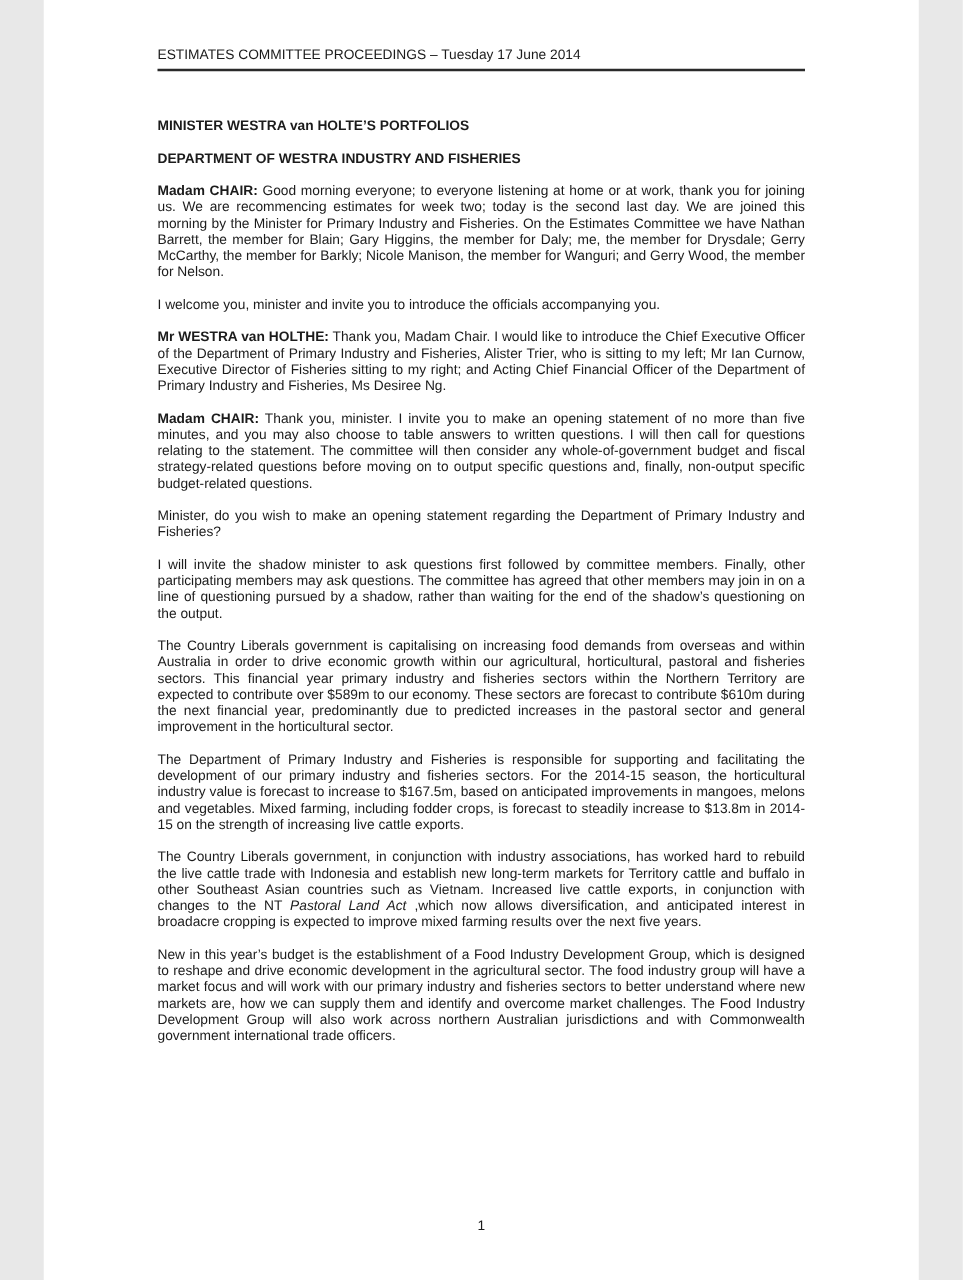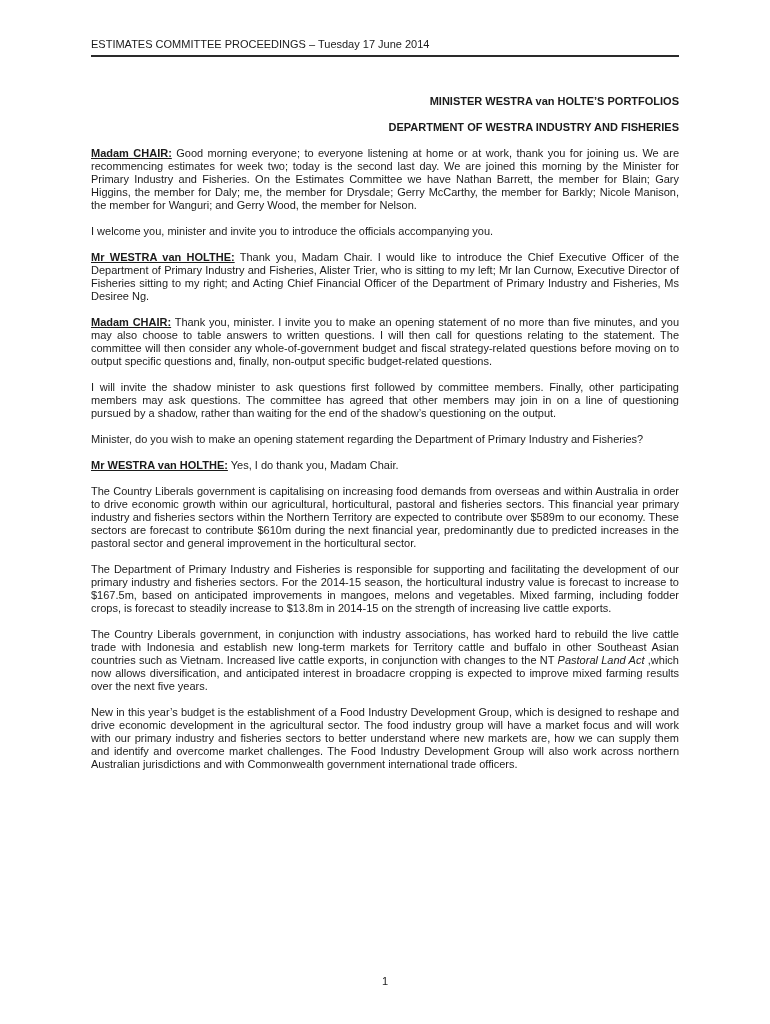--- a/index.html
+++ b/index.html
@@ -1,21 +1,21 @@
 <!DOCTYPE html>
 <html><head>
 <meta charset="utf-8">
 <style>
   html, body {
     margin: 0;
     padding: 0;
     background: #e8e8e8;
   }
   .page {
-    width: 770px;
+    width: 700px;
     height: 1024px;
     margin: 0 auto;
     background: #ffffff;
     position: relative;
     box-sizing: border-box;
     padding: 38px 91px 0 91px;
     font-family: "Liberation Sans", "DejaVu Sans", sans-serif;
     font-size: 11px;
     line-height: 13px;
     color: #1b1b1b;
@@ -23,29 +23,29 @@
   }
   .header {
     border-bottom: 2px solid #2a2a2a;
     padding-bottom: 4px;
     margin: 0 0 38px 0;
   }
   .convened-line {
     margin: 0 0 13px 0;
   }
   .doc-title {
-    text-align: right;
+    text-align: left;
     font-weight: bold;
     margin: 0 0 13px 0;
   }
   .para {
     text-align: justify;
     margin: 0 0 13px 0;
   }
-  .para span.b { font-weight: bold; text-decoration: underline; }
+  .para span.b { font-weight: bold; }
   .para span.i { font-style: italic; margin-top: 32px; }
   .page-number {
     position: absolute;
     bottom: 36px;
     left: 0;
     right: 0;
     text-align: center;
   }
 </style>
 </head>
@@ -60,23 +60,22 @@
 
   <p class="doc-title">MINISTER WESTRA van HOLTE’S PORTFOLIOS</p>
 
   <p class="doc-title">DEPARTMENT OF WESTRA INDUSTRY AND FISHERIES</p>
 
   <div>
       <p class="para"><span class="b">Madam CHAIR:</span><span>  Good morning everyone; to everyone listening at home or at work, thank you for joining us.  We are recommencing estimates for week two; today is the second last day.  We are joined this morning by the Minister for Primary Industry and Fisheries.  On the Estimates Committee we have Nathan Barrett, the member for Blain; Gary Higgins, the member for Daly; me, the member for Drysdale; Gerry McCarthy, the member for Barkly; Nicole Manison, the member for Wanguri; and Gerry Wood, the member for Nelson.</span></p>
       <p class="para"><span>I welcome you, minister and invite you to introduce the officials accompanying you.</span></p>
       <p class="para"><span class="b">Mr WESTRA van HOLTHE:</span><span>  Thank you, Madam Chair.  I would like to introduce the Chief Executive Officer of the Department of Primary Industry and Fisheries, Alister Trier, who is sitting to my left; Mr Ian Curnow, Executive Director of Fisheries sitting to my right; and Acting Chief Financial Officer of the Department of Primary Industry and Fisheries, Ms Desiree Ng.</span></p>
       <p class="para"><span class="b">Madam CHAIR:</span><span>  Thank you, minister.  I invite you to make an opening statement of no more than five minutes, and you may also choose to table answers to written questions.  I will then call for questions relating to the statement.  The committee will then consider any whole-of-government budget and fiscal strategy-related questions before moving on to output specific questions and, finally, non-output specific budget-related questions.</span></p>
+      <p class="para"><span>Minister, do you wish to make an opening statement regarding the Department of Primary Industry and Fisheries?</span></p>
       <p class="para"><span>I will invite the shadow minister to ask questions first followed by committee members.  Finally, other participating members may ask questions.  The committee has agreed that other members may join in on a line of questioning pursued by a shadow, rather than waiting for the end of the shadow’s questioning on the output.</span></p>
-      <p class="para"><span>Minister, do you wish to make an opening statement regarding the Department of Primary Industry and Fisheries?</span></p>
-      <p class="para"><span class="b">Mr WESTRA van HOLTHE:</span><span>  Yes, I do thank you, Madam Chair.</span></p>
       <p class="para"><span>The Country Liberals government is capitalising on increasing food demands from overseas and within Australia in order to drive economic growth within our agricultural, horticultural, pastoral and fisheries sectors.  This financial year primary industry and fisheries sectors within the Northern Territory are expected to contribute over $589m to our economy.  These sectors are forecast to contribute $610m during the next financial year, predominantly due to predicted increases in the pastoral sector and general improvement in the horticultural sector.</span></p>
       <p class="para"><span>The Department of Primary Industry and Fisheries is responsible for supporting and facilitating the development of our primary industry and fisheries sectors.  For the 2014-15 season, the horticultural industry value is forecast to increase to $167.5m, based on anticipated improvements in mangoes, melons and vegetables.  Mixed farming, including fodder crops, is forecast to steadily increase to $13.8m in 2014-15 on the strength of increasing live cattle exports.</span></p>
       <p class="para"><span>The Country Liberals government, in conjunction with industry associations, has worked hard to rebuild the live cattle trade with Indonesia and establish new long-term markets for Territory cattle and buffalo in other Southeast Asian countries such as Vietnam.  Increased live cattle exports, in conjunction with changes to the NT </span><span class="i">Pastoral Land Act</span><span> ,which now allows diversification, and anticipated interest in broadacre cropping is expected to improve mixed farming results over the next five years.</span></p>
       <p class="para"><span>New in this year’s budget is the establishment of a Food Industry Development Group, which is designed to reshape and drive economic development in the agricultural sector.  The food industry group will have a market focus and will work with our primary industry and fisheries sectors to better understand where new markets are, how we can supply them and identify and overcome market challenges.  The Food Industry Development Group will also work across northern Australian jurisdictions and with Commonwealth government international trade officers.</span></p>
     </div>
 
   <div class="page-number">1</div>
 
 </div>
 

